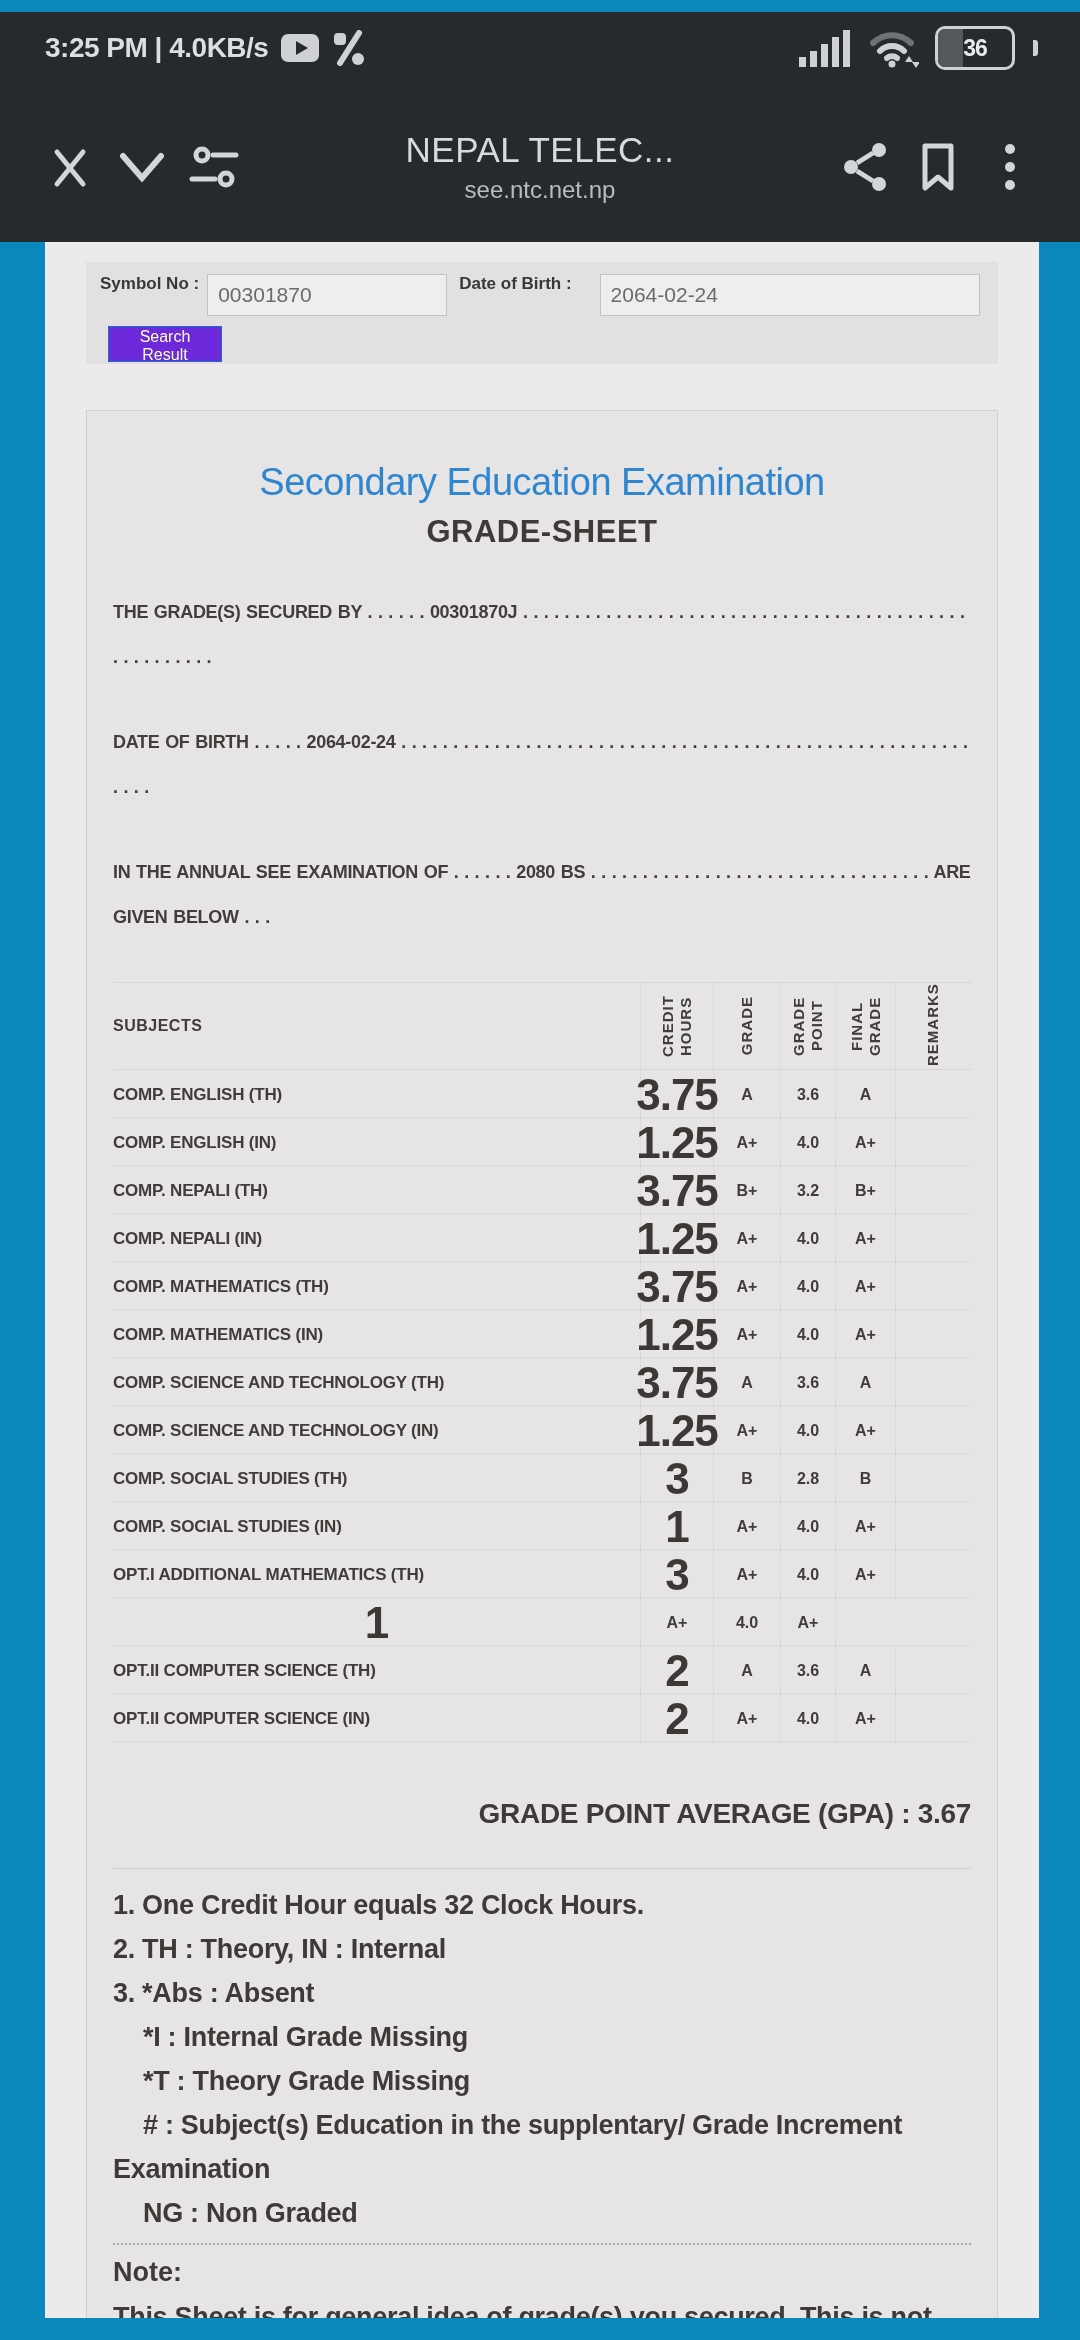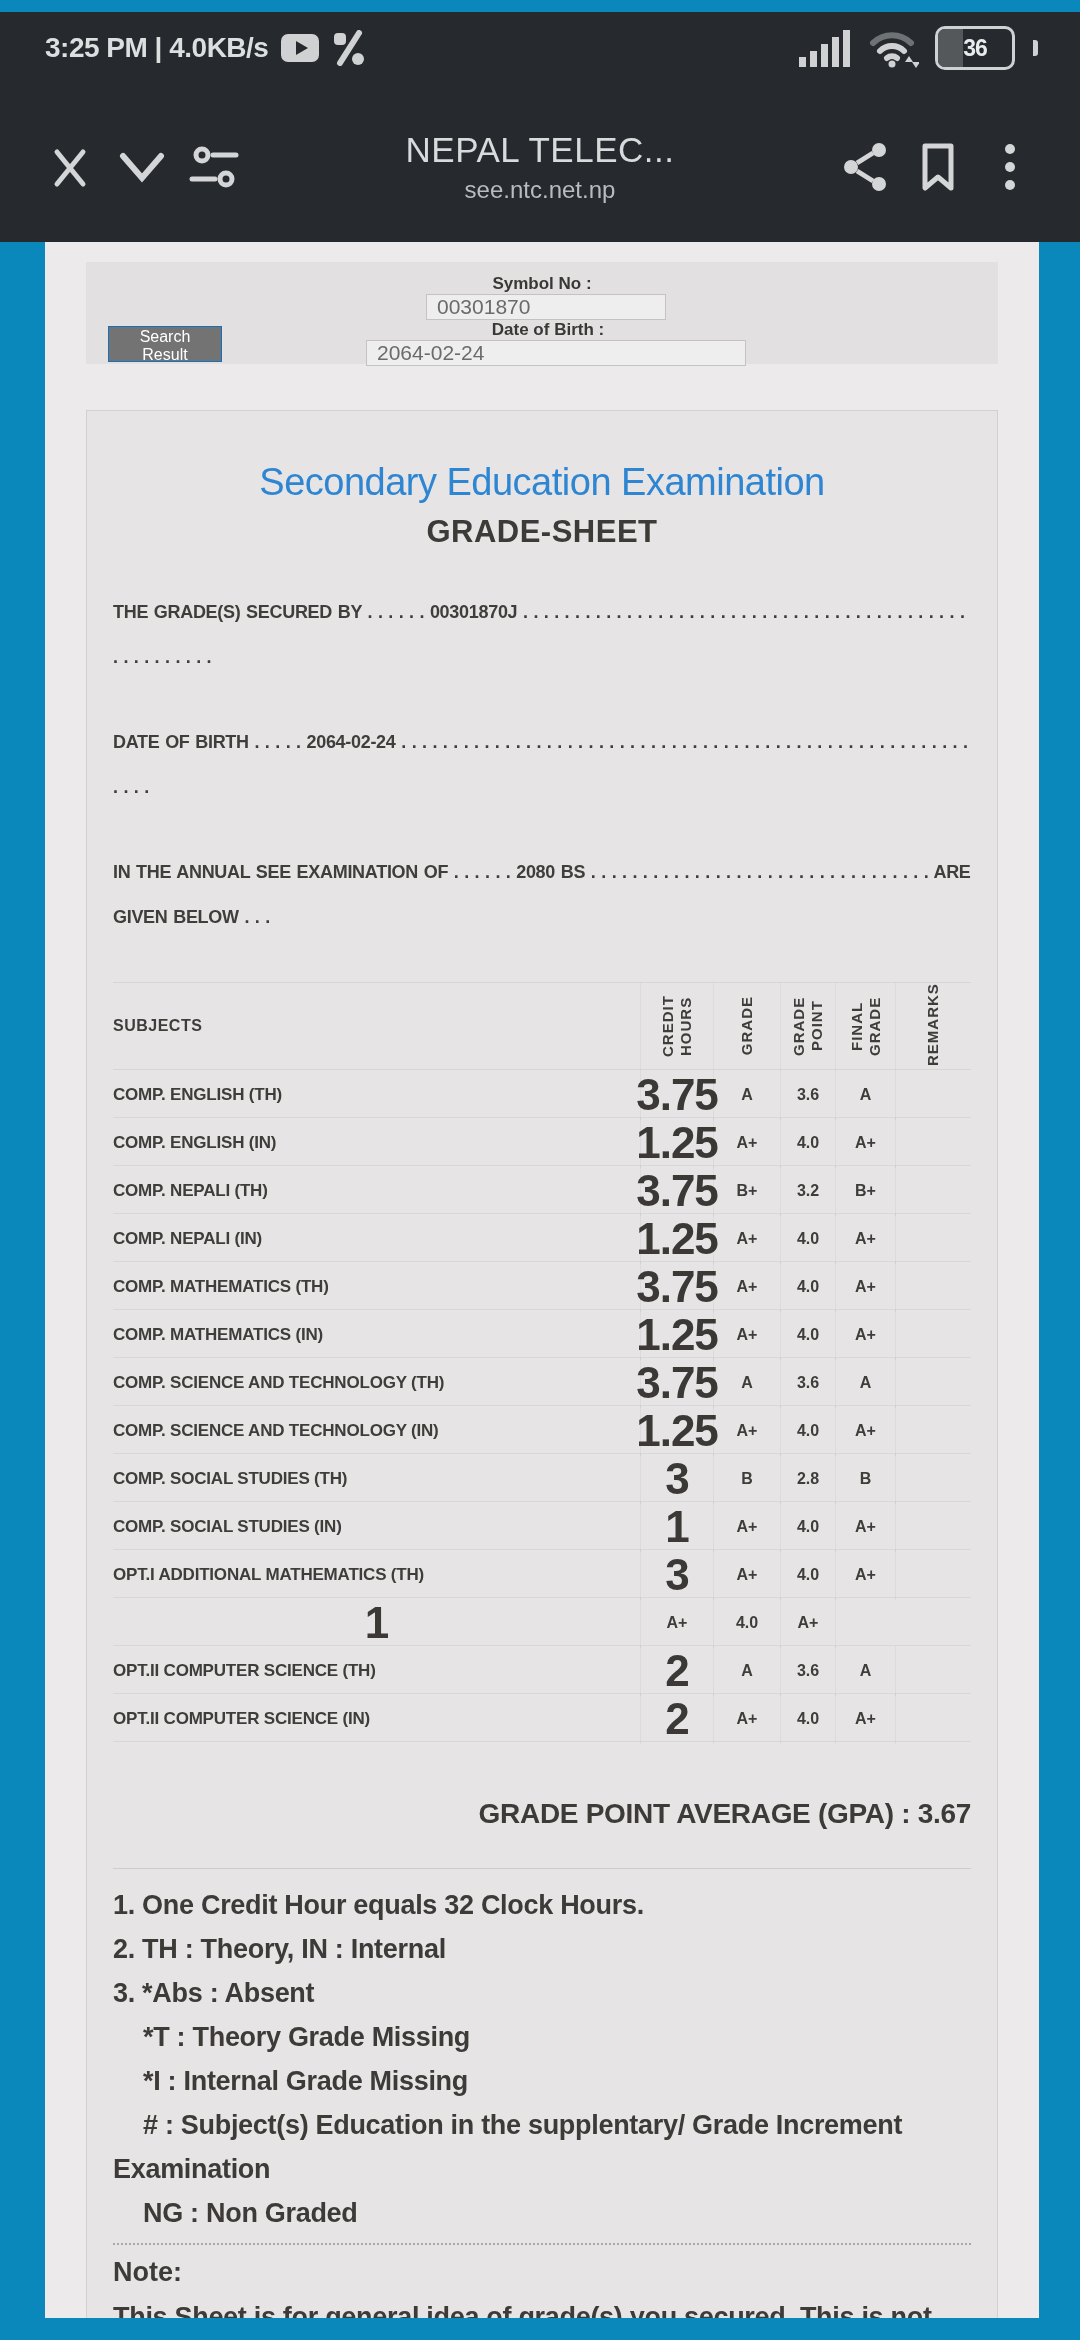--- a/index.html
+++ b/index.html
@@ -44,31 +44,31 @@
     position:absolute;top:0;left:45px;width:994px;height:2088px;
     background:#eceaea;overflow:hidden;
   }
   .cut-heading{height:22px;overflow:hidden;}
   .cut-heading span{
     display:block;margin:-30px 0 0 45px;font-size:42px;font-weight:bold;color:#2b80d1;letter-spacing:-0.5px;
   }
   .search-panel{
     margin:10px 41px 0 41px;height:102px;background:#e2e0e0;padding:12px 14px;box-sizing:border-box;
   }
-  .search-row{display:flex;align-items:center;height:44px;flex-direction:column;}
+  .search-row{display:flex;align-items:flex-start;height:44px;}
   .form-label{font-size:17px;font-weight:bold;color:#3a3836;white-space:nowrap;}
   .form-input{
     box-sizing:border-box;height:42px;background:#efeeee;border:1px solid #c4c2c2;
     font-family:"Liberation Sans",sans-serif;font-size:21px;color:#6b6b6b;padding:0 10px;
   }
   .input-symbol{width:240px;margin-left:8px;}
   .input-dob{width:380px;margin-left:28px;}
   .label-dob{margin-left:12px;}
   .search-btn{
-    margin:8px 0 0 8px;width:114px;height:36px;background:#737373;border:1px solid #176fc0;
+    margin:8px 0 0 8px;width:114px;height:36px;background:#6d28d9;border:1px solid #176fc0;
     color:#ffffff;font-family:"Liberation Sans",sans-serif;font-size:16px;cursor:pointer;
   }
   .sheet-card{
     margin:46px 41px 0 41px;background:#e6e4e4;border:1px solid #d2d0d0;
     padding:0 26px 40px 26px;box-sizing:border-box;min-height:1920px;
   }
   .sheet-title{margin-top:50px;text-align:center;font-size:38px;color:#2e86d3;letter-spacing:-0.5px;}
   .sheet-subtitle{margin-top:10px;text-align:center;font-size:31px;font-weight:bold;color:#3d3a38;letter-spacing:0.5px;}
   .dotline{
     margin-top:40px;font-size:18px;font-weight:bold;color:#403d3b;line-height:45px;letter-spacing:-0.3px;
@@ -357,22 +357,22 @@
           </div>
       </div>
 
       <div class="gpa-line">GRADE POINT AVERAGE (GPA) : 3.67</div>
 
       <div class="legend-sep"></div>
       <div class="legend" id="legend">
           <div class="legend-item">1. One Credit Hour equals 32 Clock Hours.</div>
           <div class="legend-item">2. TH : Theory, IN : Internal</div>
           <div class="legend-item">3. *Abs : Absent</div>
+          <div class="legend-item indent">*I : Internal Grade Missing</div>
           <div class="legend-item indent">*T : Theory Grade Missing</div>
-          <div class="legend-item indent">*I : Internal Grade Missing</div>
           <div class="legend-item indent"># : Subject(s) Education in the supplentary/ Grade Increment Examination</div>
           <div class="legend-item indent">NG : Non Graded</div>
         </div>
 
       <div class="note-sep"></div>
       <div class="note-label">Note:</div>
       <div class="note-text">This Sheet is for general idea of grade(s) you secured. This is not for official use. If any mistakes appear; record at SEE Board</div>
     </div>
 
   </div>

